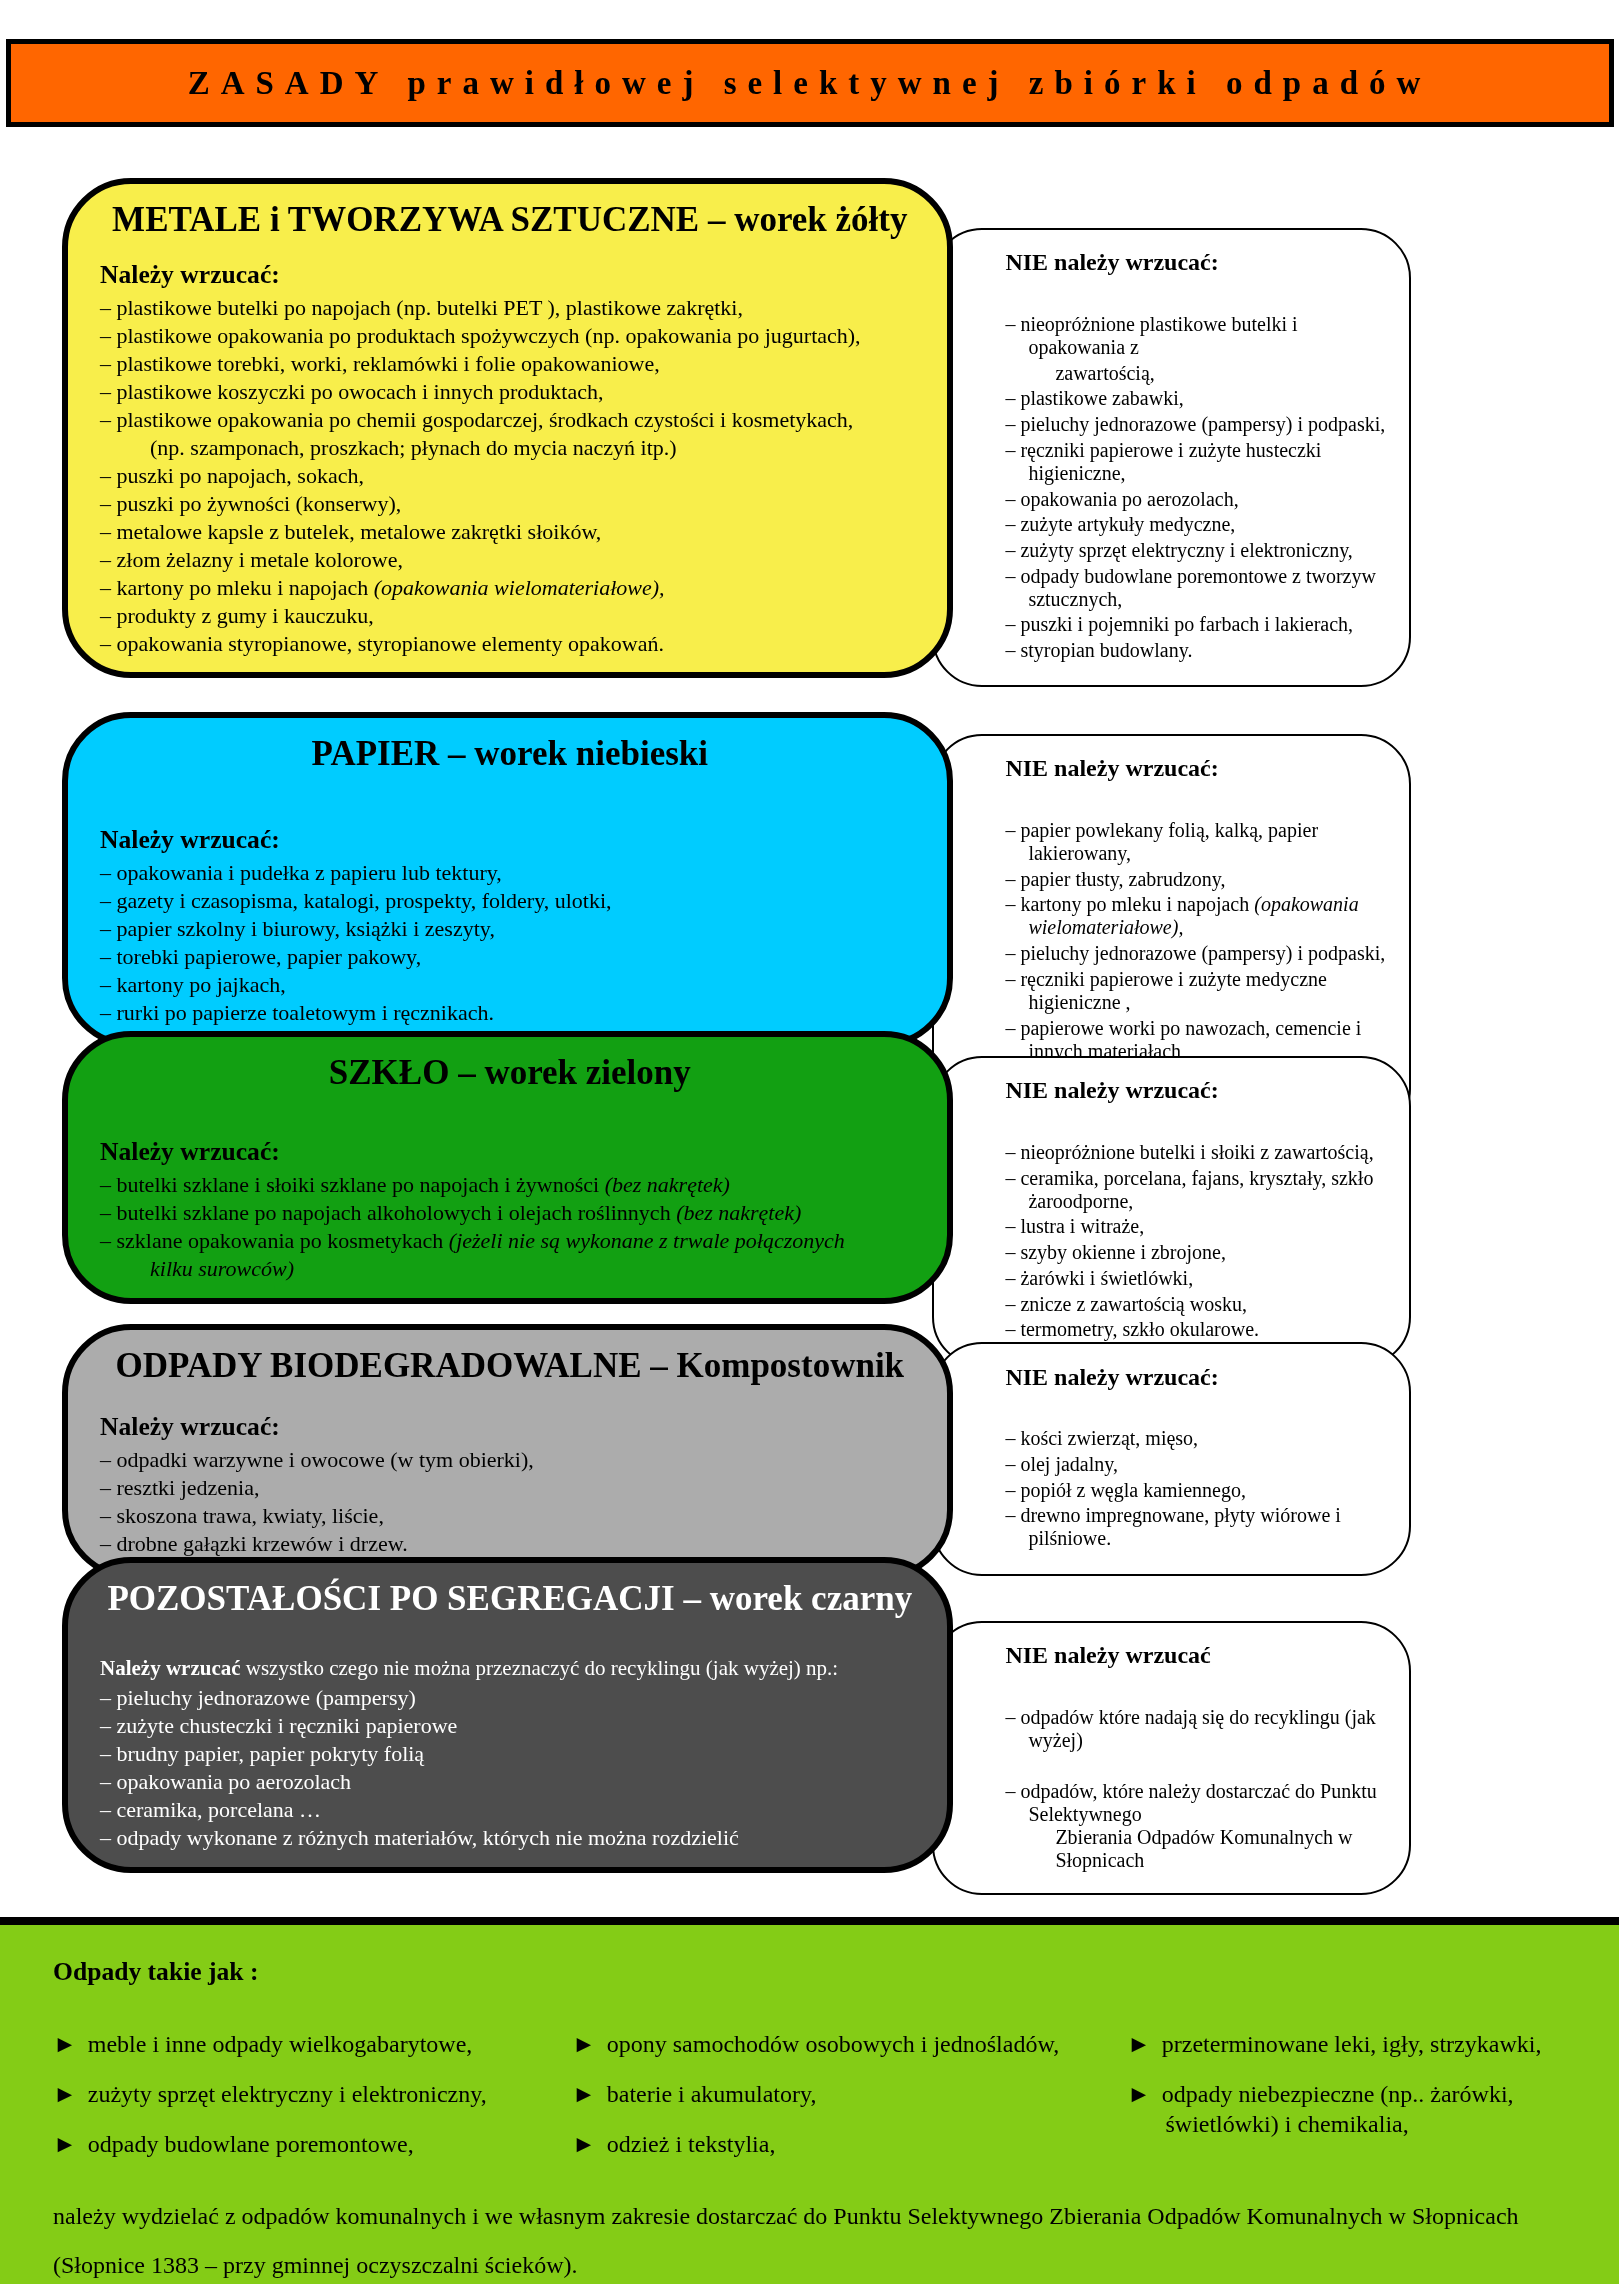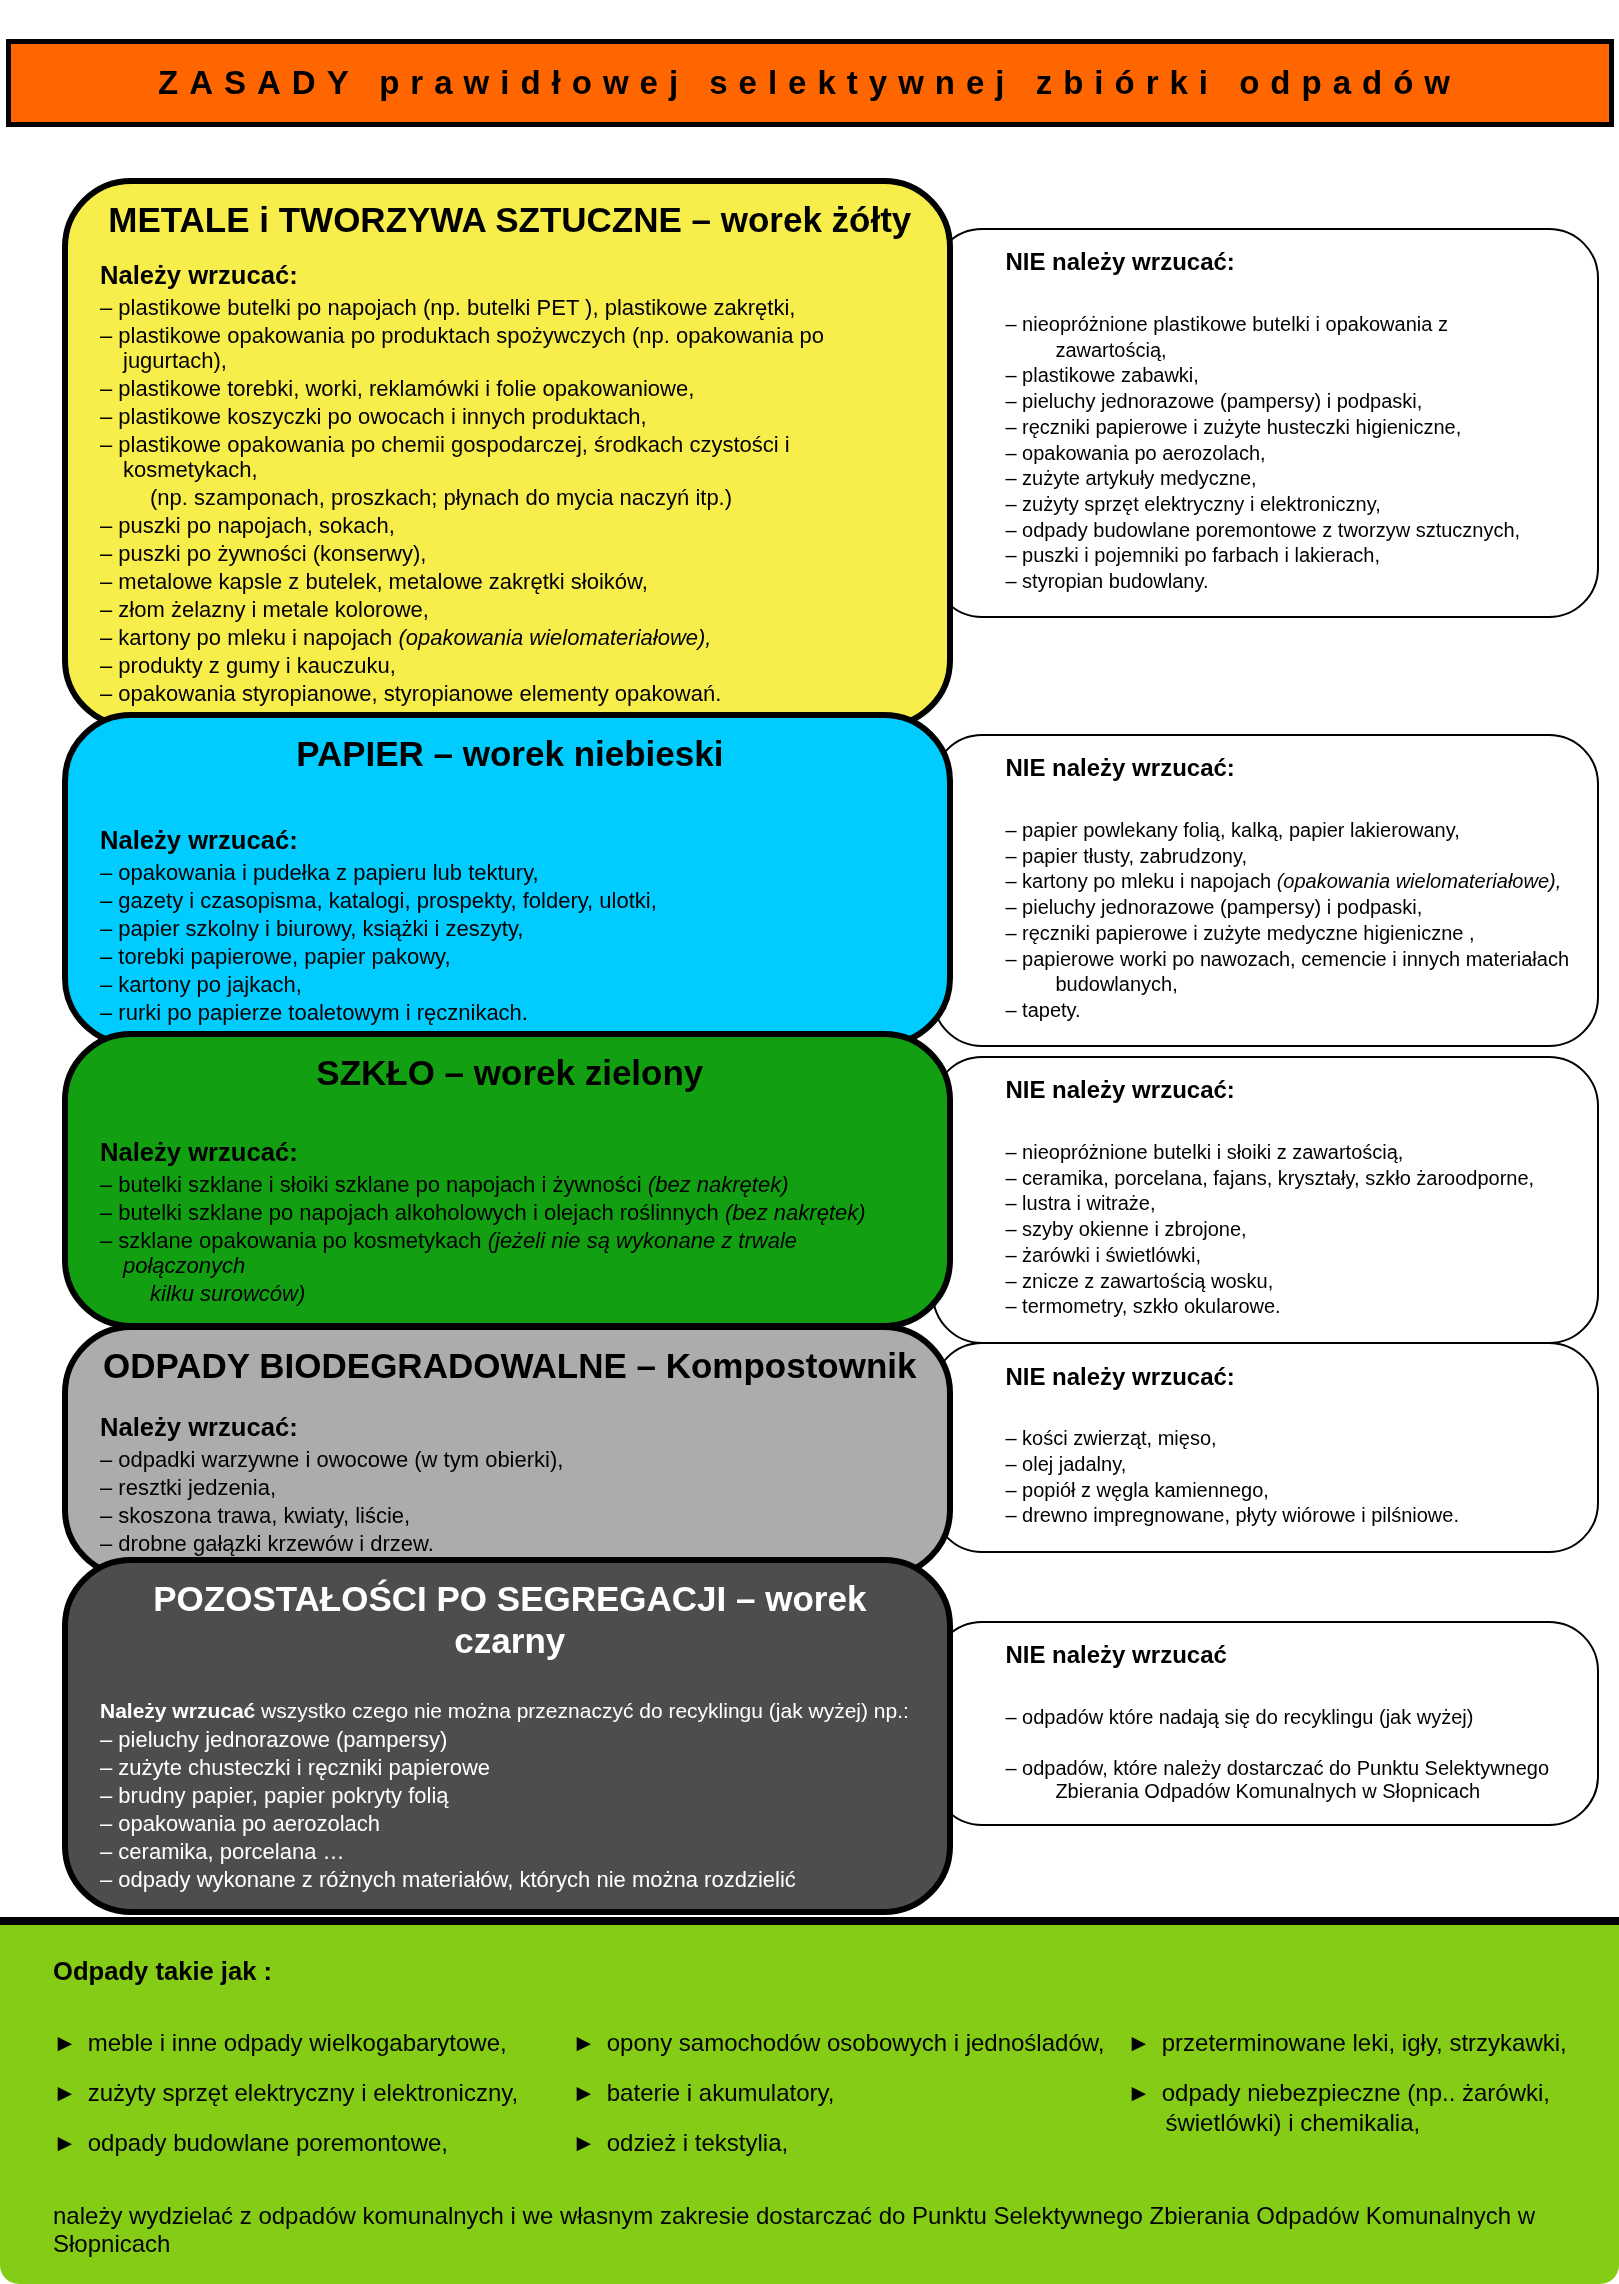--- a/index.html
+++ b/index.html
@@ -1,25 +1,25 @@
 <!DOCTYPE html>
 <html lang="pl" style="font-size:7.3px"><head>
 <meta charset="utf-8">
 <style>
   html,body{margin:0;padding:0;background:#fff;}
   .page{position:relative;width:1619px;height:2284px;background:#fff;overflow:hidden;
-        font-family:Liberation Sans, sans-serif;color:#000;border-radius:19px;}
+        font-family:Liberation Serif, serif;color:#000;}
 
   
   .header{position:absolute;top:39px;left:5.5px;width:1608px;height:88px;background:#FF6600;
           border:5.5px solid #000;box-sizing:border-box;display:flex;align-items:center;justify-content:center;}
   .header-title{font-size:33px;font-weight:700;letter-spacing:11px;white-space:nowrap;margin:0;}
 
   
-  .row{position:absolute;left:62px;width:1537px;display:flex;align-items:flex-start;}
+  .row{position:absolute;left:62px;width:1349px;display:flex;align-items:flex-start;}
   .cbox{flex:0 0 891px;width:891px;box-sizing:border-box;border:6.4px solid #000;border-radius:69px;
         padding:12.8px 27.4px 13.7px 32px;position:relative;z-index:2;}
   .wbox{flex:1 1 auto;box-sizing:border-box;margin-left:-20.6px;border:2.7px solid #000;border-radius:50px;
         background:#fff;padding:18.3px 23px 20.6px 71px;position:relative;z-index:1;}
 
   .box-title{margin:2.7px 0 0;text-align:center;font-size:35px;font-weight:700;line-height:1.2;}
   .label{margin:0 0 3.7px;font-size:25.6px;font-weight:700;line-height:1.2;}
   .label .rest{font-weight:400;}
   ul.items{list-style:none;margin:2.7px 0 0;padding:0;font-size:22px;line-height:1.15;}
   .items li{padding-left:23px;text-indent:-23px;margin-bottom:2.7px;}

